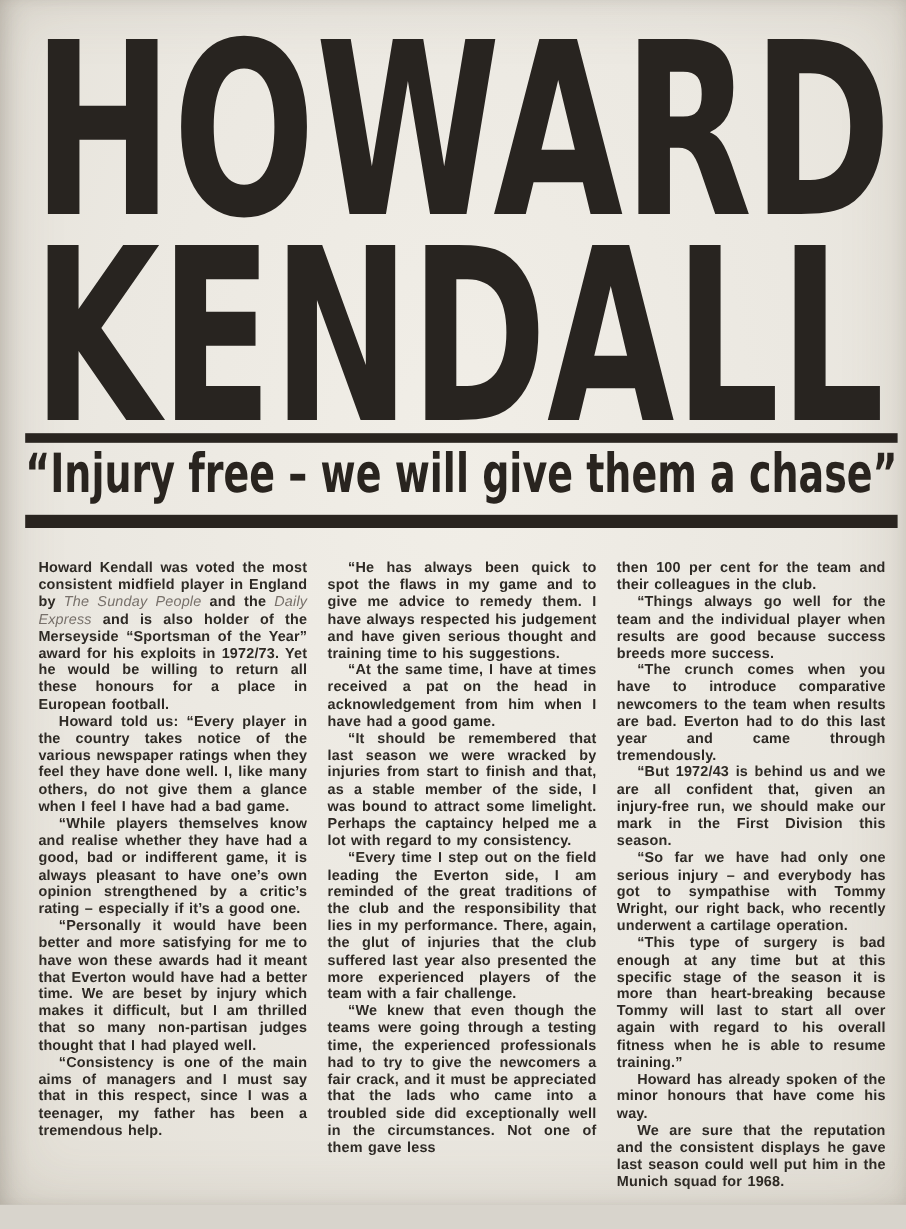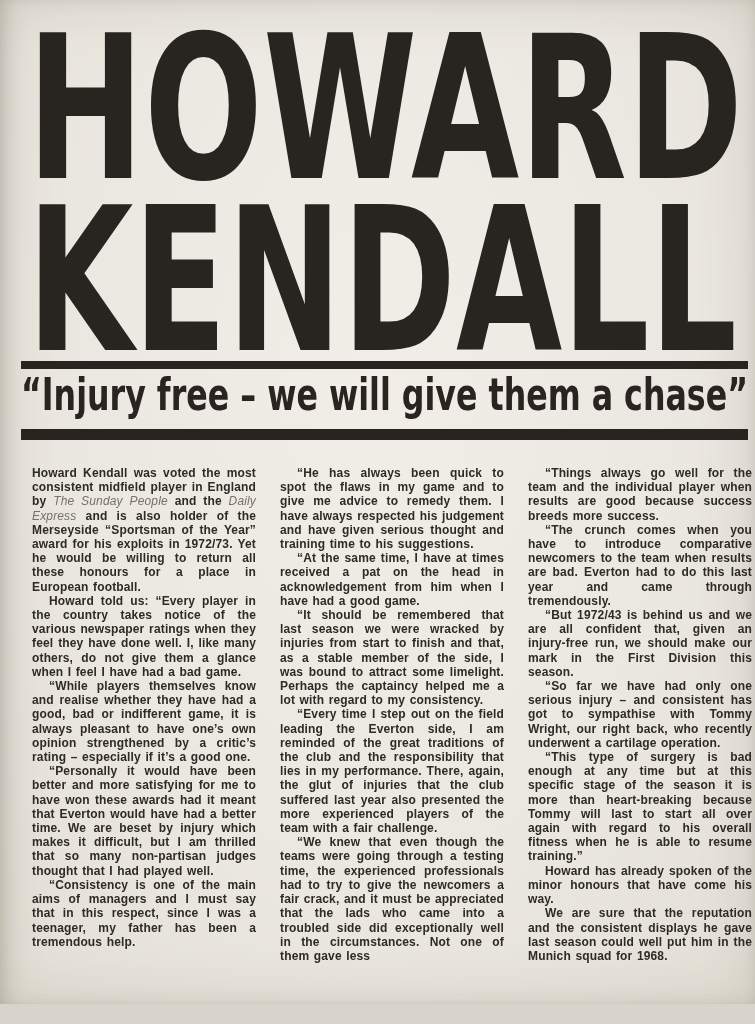--- a/index.html
+++ b/index.html
@@ -32,21 +32,21 @@
   .headline-svg text {
     font-family: "DejaVu Sans", sans-serif;
     font-weight: bold;
     fill: #29241f;
   }
   .columns {
     position: absolute;
     top: 466px;
     left: 32px;
     display: flex;
-    gap: 24px;
+    gap: 17px;
   }
   .col {
     width: 224px;
     color: #2e2a25;
     font-size: 12px;
     line-height: 14.2px;
     font-weight: 700;
     text-align: justify;
     letter-spacing: 0.15px;
     word-spacing: 1px;
@@ -90,23 +90,24 @@
 
     <div class="col">
       <p class="para indent">“He has always been quick to spot the flaws in my game and to give me advice to remedy them. I have always respected his judgement and have given serious thought and training time to his suggestions.</p>
       <p class="para indent">“At the same time, I have at times received a pat on the head in acknowledgement from him when I have had a good game.</p>
       <p class="para indent">“It should be remembered that last season we were wracked by injuries from start to finish and that, as a stable member of the side, I was bound to attract some limelight. Perhaps the captaincy helped me a lot with regard to my consistency.</p>
       <p class="para indent">“Every time I step out on the field leading the Everton side, I am reminded of the great traditions of the club and the responsibility that lies in my performance. There, again, the glut of injuries that the club suffered last year also presented the more experienced players of the team with a fair challenge.</p>
       <p class="para indent">“We knew that even though the teams were going through a testing time, the experienced professionals had to try to give the newcomers a fair crack, and it must be appreciated that the lads who came into a troubled side did exceptionally well in the circumstances. Not one of them gave less</p>
     </div>
 
     <div class="col">
+      <p class="para">then 100 per cent for the team and their colleagues in the club.</p>
       <p class="para indent">“Things always go well for the team and the individual player when results are good because success breeds more success.</p>
       <p class="para indent">“The crunch comes when you have to introduce comparative newcomers to the team when results are bad. Everton had to do this last year and came through tremendously.</p>
       <p class="para indent">“But 1972/43 is behind us and we are all confident that, given an injury-free run, we should make our mark in the First Division this season.</p>
-      <p class="para indent">“So far we have had only one serious injury – and consistent has got to sympathise with Tommy Wright, our right back, who recently underwent a cartilage operation.</p>
+      <p class="para indent">“So far we have had only one serious injury – and everybody has got to sympathise with Tommy Wright, our right back, who recently underwent a cartilage operation.</p>
       <p class="para indent">“This type of surgery is bad enough at any time but at this specific stage of the season it is more than heart-breaking because Tommy will last to start all over again with regard to his overall fitness when he is able to resume training.”</p>
       <p class="para indent">Howard has already spoken of the minor honours that have come his way.</p>
       <p class="para indent">We are sure that the reputation and the consistent displays he gave last season could well put him in the Munich squad for 1968.</p>
     </div>
 
   </div>
 </div>
 
 </body></html>

